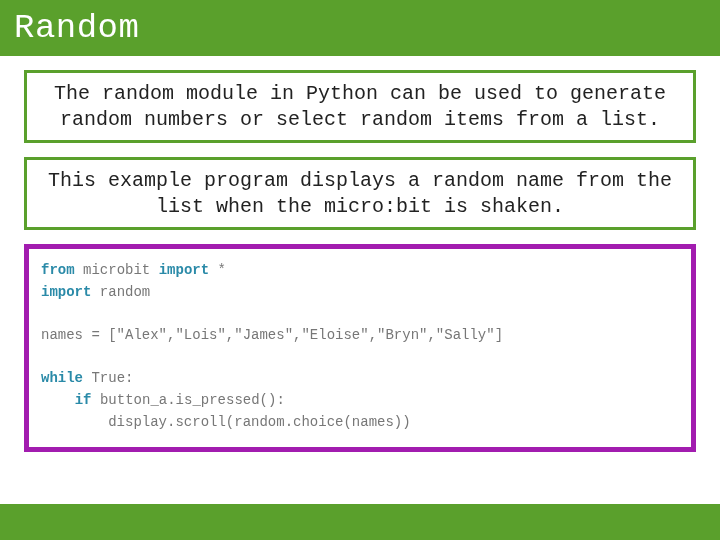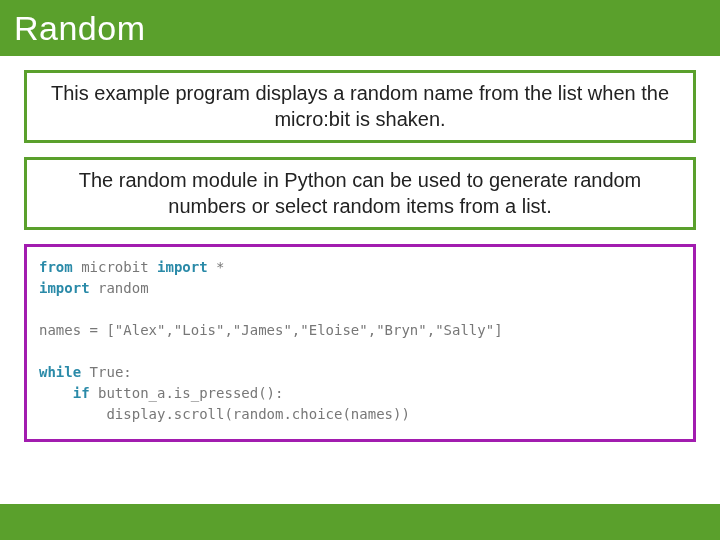--- a/index.html
+++ b/index.html
@@ -1,15 +1,15 @@
 <!DOCTYPE html>
 <html><head>
 <meta charset="utf-8">
 <style>
-  * { margin: 0; padding: 0; box-sizing: border-box; }
+  * { margin: 0; padding: 0; box-sizing: border-box; font-family: Liberation Mono, monospace; }
   body {
     width: 720px;
     height: 540px;
     font-family: "Segoe UI", "Helvetica Neue", Arial, sans-serif;
     background: #fff;
     position: relative;
     overflow: hidden;
   }
   .title-bar {
     background: #5aa02c;
@@ -32,21 +32,21 @@
   }
   .box {
     border: 3px solid #5aa02c;
     padding: 8px 14px;
     text-align: center;
     font-size: 20px;
     color: #222;
     line-height: 1.28;
   }
   .code-box {
-    border: 3px solid #a21caf;
+    border: 5px solid #a21caf;
     padding: 10px 12px 14px 12px;
     font-family: "Consolas", "Menlo", monospace;
     font-size: 14px;
     line-height: 1.5;
     color: #777;
     text-align: left;
     white-space: pre;
   }
   .kw { color: #2a8aa8; font-weight: bold; }
   .footer-bar {
@@ -60,23 +60,23 @@
 </style>
 </head>
 <body>
 
 <div class="title-bar">
   <h1>Random</h1>
 </div>
 
 <div class="content">
 
+  <div class="box">The random module in Python can be used to generate random numbers or select random items from a list.</div>
+
   <div class="box">This example program displays a random name from the list when the micro:bit is shaken.</div>
-
-  <div class="box">The random module in Python can be used to generate random numbers or select random items from a list.</div>
 
   <div class="code-box"><span class="kw">from</span> <span>microbit</span> <span class="kw">import</span> <span>*</span>
 <span class="kw">import</span> <span>random</span>
 
 <span>names = ["Alex","Lois","James","Eloise","Bryn","Sally"]</span>
 
 <span class="kw">while</span> <span>True:</span>
     <span class="kw">if</span> <span>button_a.is_pressed():</span>
 <span>        display.scroll(random.choice(names))</span></div>
 

